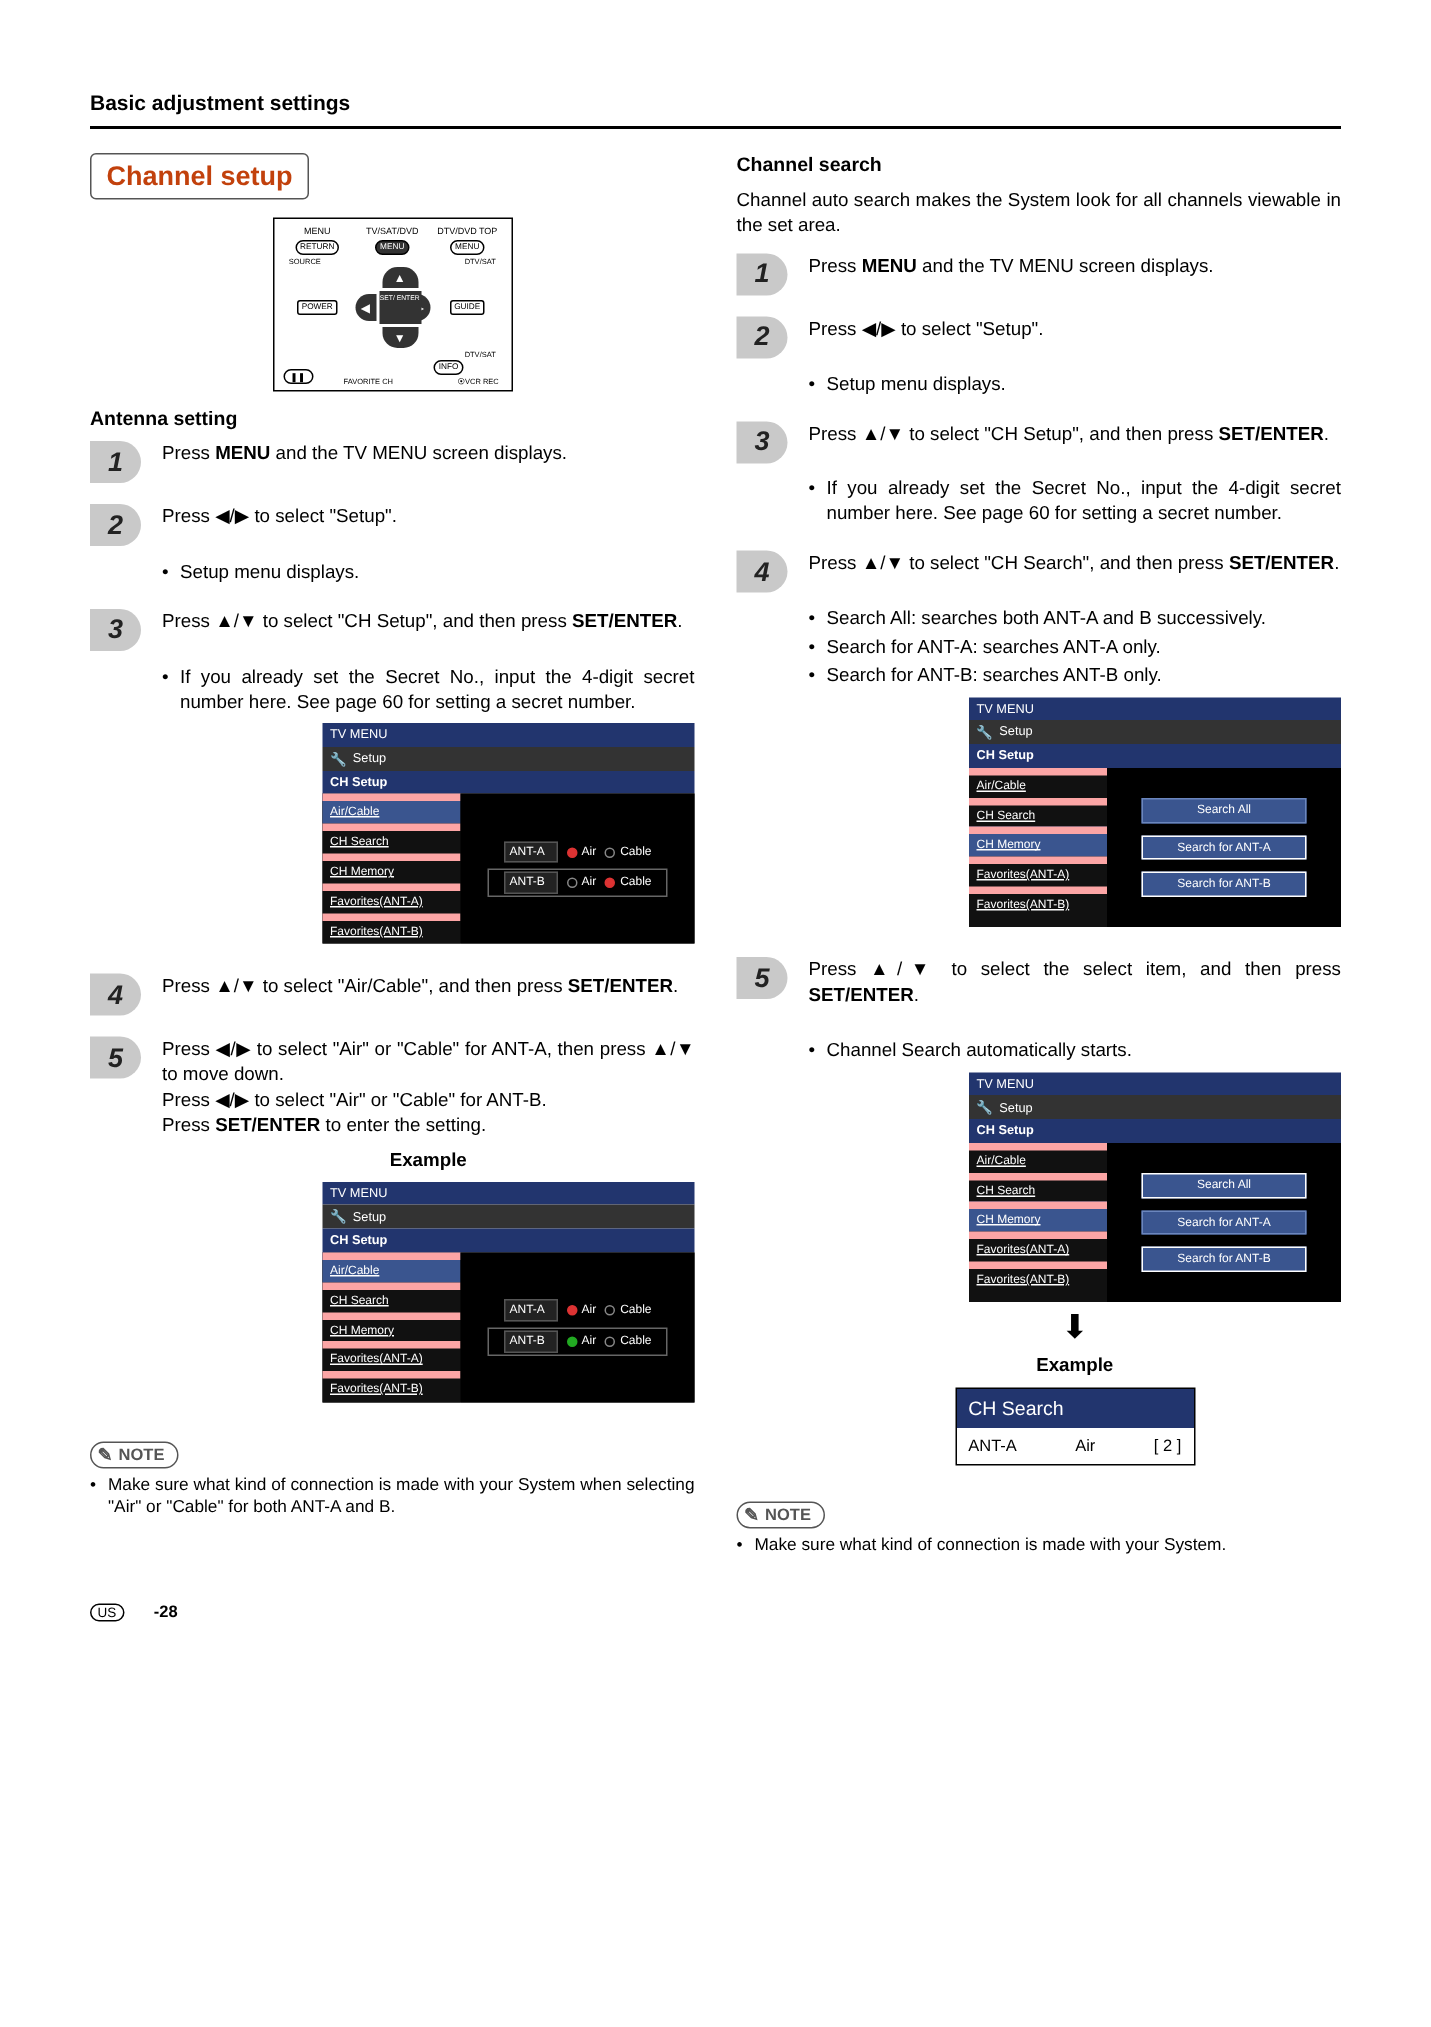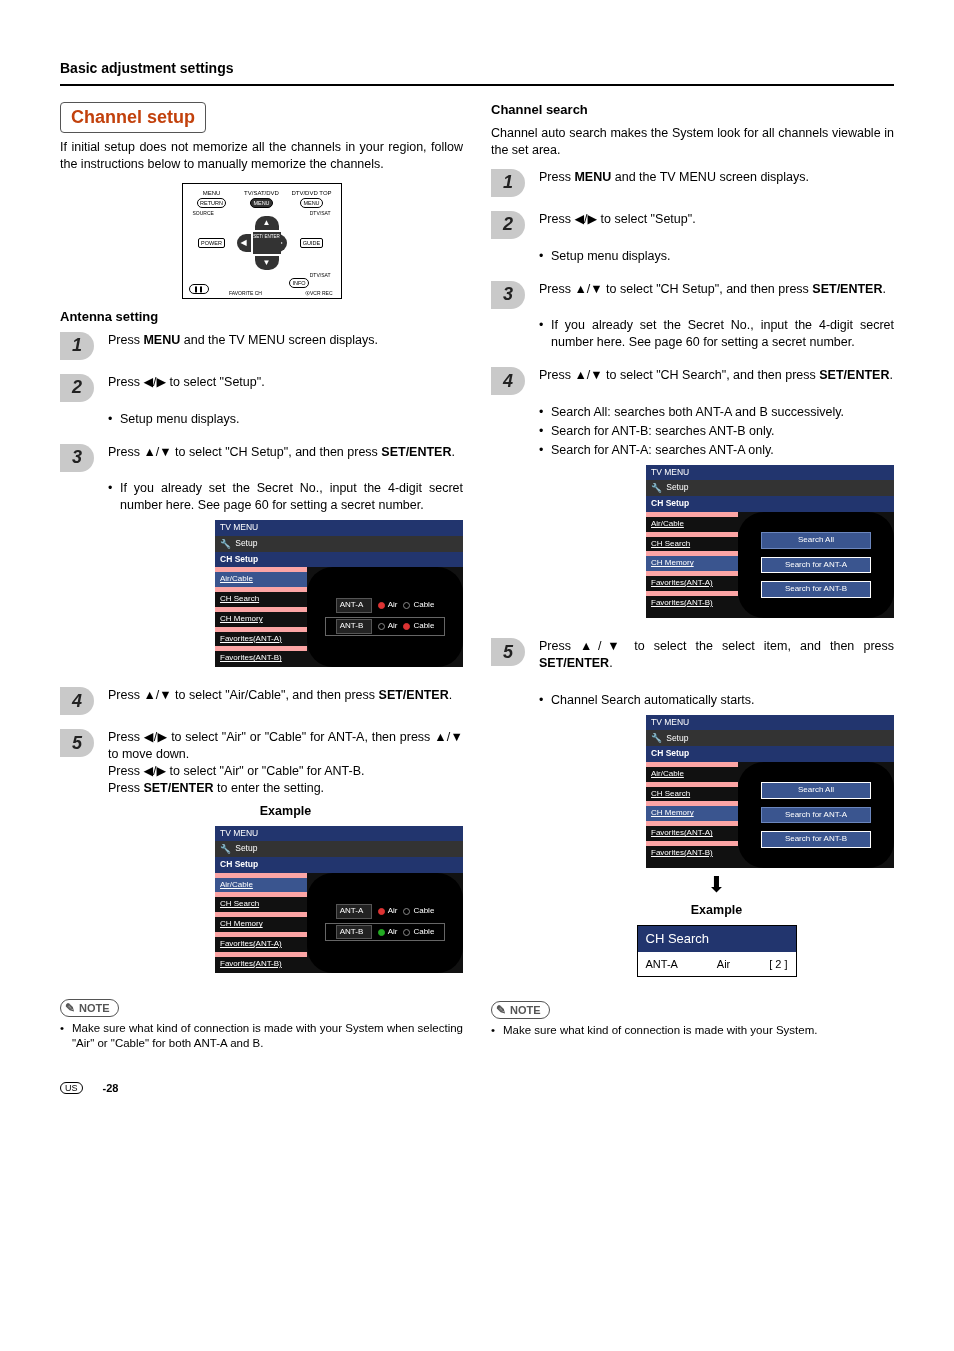--- a/index.html
+++ b/index.html
@@ -67,21 +67,21 @@
 
   .osd { width: 248px; margin: 6px 0 6px auto; font-size: 8.5px; color:#fff; }
   .osd .title { background:#22356e; padding:2px 5px; font-size:8.5px;}
   .osd .crumb { background:#333; padding:2px 5px; display:flex; align-items:center; gap:4px;}
   .osd .crumb .wrench { font-size:9px;}
   .osd .sel { background:#22356e; padding:2px 5px; font-weight:bold;}
   .osd .body { display:flex; background:#111; min-height:100px;}
   .osd .sidebar { width:92px; background:#111; }
   .osd .sidebar .it { padding:2px 5px; border-top:5px solid #fca5a5; font-size:8px;text-decoration:underline;}
   .osd .sidebar .it.hl { background:#3a558f; }
-  .osd .main { flex:1; background:#000; padding:18px; display:flex; flex-direction:column; gap:4px; align-items:center; justify-content:center;border-radius:26px;}
+  .osd .main { flex:1; background:#000; padding:18px; display:flex; flex-direction:column; gap:4px; align-items:center; justify-content:center;}
   .osd .opt-row { display:flex; align-items:center; gap:6px; font-size:8px; width:100%; justify-content:center;}
   .osd .opt-row .lbl { width:36px; border:1px solid #555; padding:1px 3px; background:#222;}
   .osd .opt-row .radio { display:inline-flex; align-items:center; gap:3px;}
   .osd .opt-row .dot { width:7px; height:7px; border-radius:50%; border:1px solid #888; display:inline-block;}
   .osd .opt-row .dot.on { background:#d33; border-color:#d33;}
   .osd .opt-row .dot.green { background:#2a2; border-color:#2a2;}
   .osd .opt-row.boxed { border:1px solid #666; padding:1px 3px;}
   .osd .btn { display:block; background:#3a558f; border:1px solid #6b86bd; padding:2px 6px; font-size:8px; width:110px; text-align:center; margin:2px 0;}
   .osd .btn.hl { border:1px solid #fff;}
 
@@ -103,21 +103,20 @@
 
 <div class="section-title">Basic adjustment settings</div>
 <hr class="rule">
 
 <div class="cols">
 
   <div class="col">
     <div class="heading-box">
       <span>Channel setup</span>
     </div>
-    <p class="body-text">If initial setup does not memorize all the channels in your region, follow the instructions below to manually memorize the channels.</p>
 
     
     <div class="remote">
       <div class="remote-row">
         <div>MENU</div>
         <div>TV/SAT/DVD</div>
         <div>DTV/DVD TOP</div>
       </div>
       <div class="remote-row">
         <div><span class="pill">RETURN</span></div>
@@ -320,22 +319,22 @@
           </ul>
       </div>
     </div>
 
     <div class="step">
       <div class="step-num">4</div>
       <div class="step-body">
         <span>Press ▲/▼ to select "CH Search", and then press </span><b>SET/ENTER</b><span>.</span>
         <ul>
           <li>Search All: searches both ANT-A and B successively.</li>
+          <li>Search for ANT-A: searches ANT-A only.</li>
           <li>Search for ANT-B: searches ANT-B only.</li>
-          <li>Search for ANT-A: searches ANT-A only.</li>
         </ul>
         <div class="osd">
           <div class="title">TV MENU</div>
           <div class="crumb">
               <span class="wrench">🔧</span>
               <span>Setup</span>
             </div>
           <div class="sel">CH Setup</div>
           <div class="body">
             <div class="sidebar">

